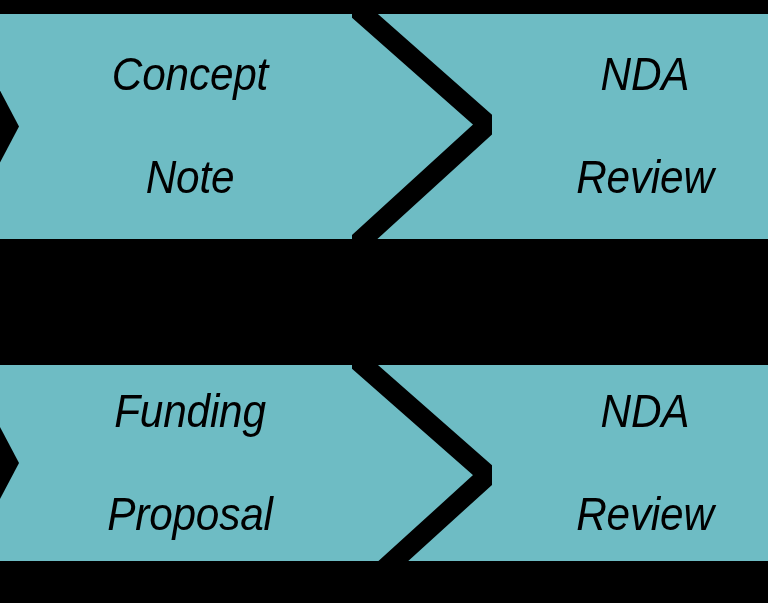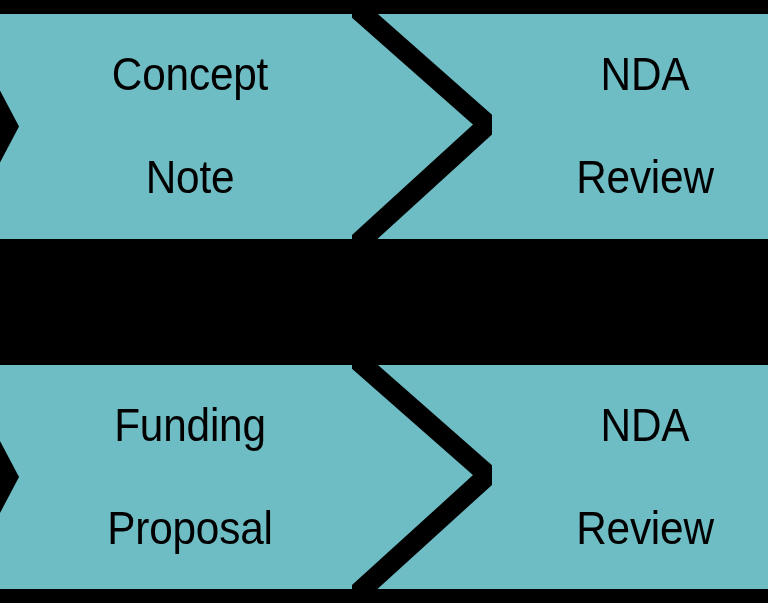--- a/index.html
+++ b/index.html
@@ -16,23 +16,24 @@
     overflow: hidden;
     font-family: "Liberation Sans", "DejaVu Sans", sans-serif;
   }
 
   
   .flow-row {
     position: absolute;
     left: 0;
     width: 768px;
     background: transparent;
+    font-style: italic;
   }
   #row-1 { top: 14px;  height: 225px; }
-  #row-2 { top: 365px; height: 224px; }
+  #row-2 { top: 365px; height: 196px; }
 
   .row-band {
     position: absolute;
     inset: 0;
     background: var(--teal, #6EBCC4);
   }
 
   
   .left-tip {
     position: absolute;

